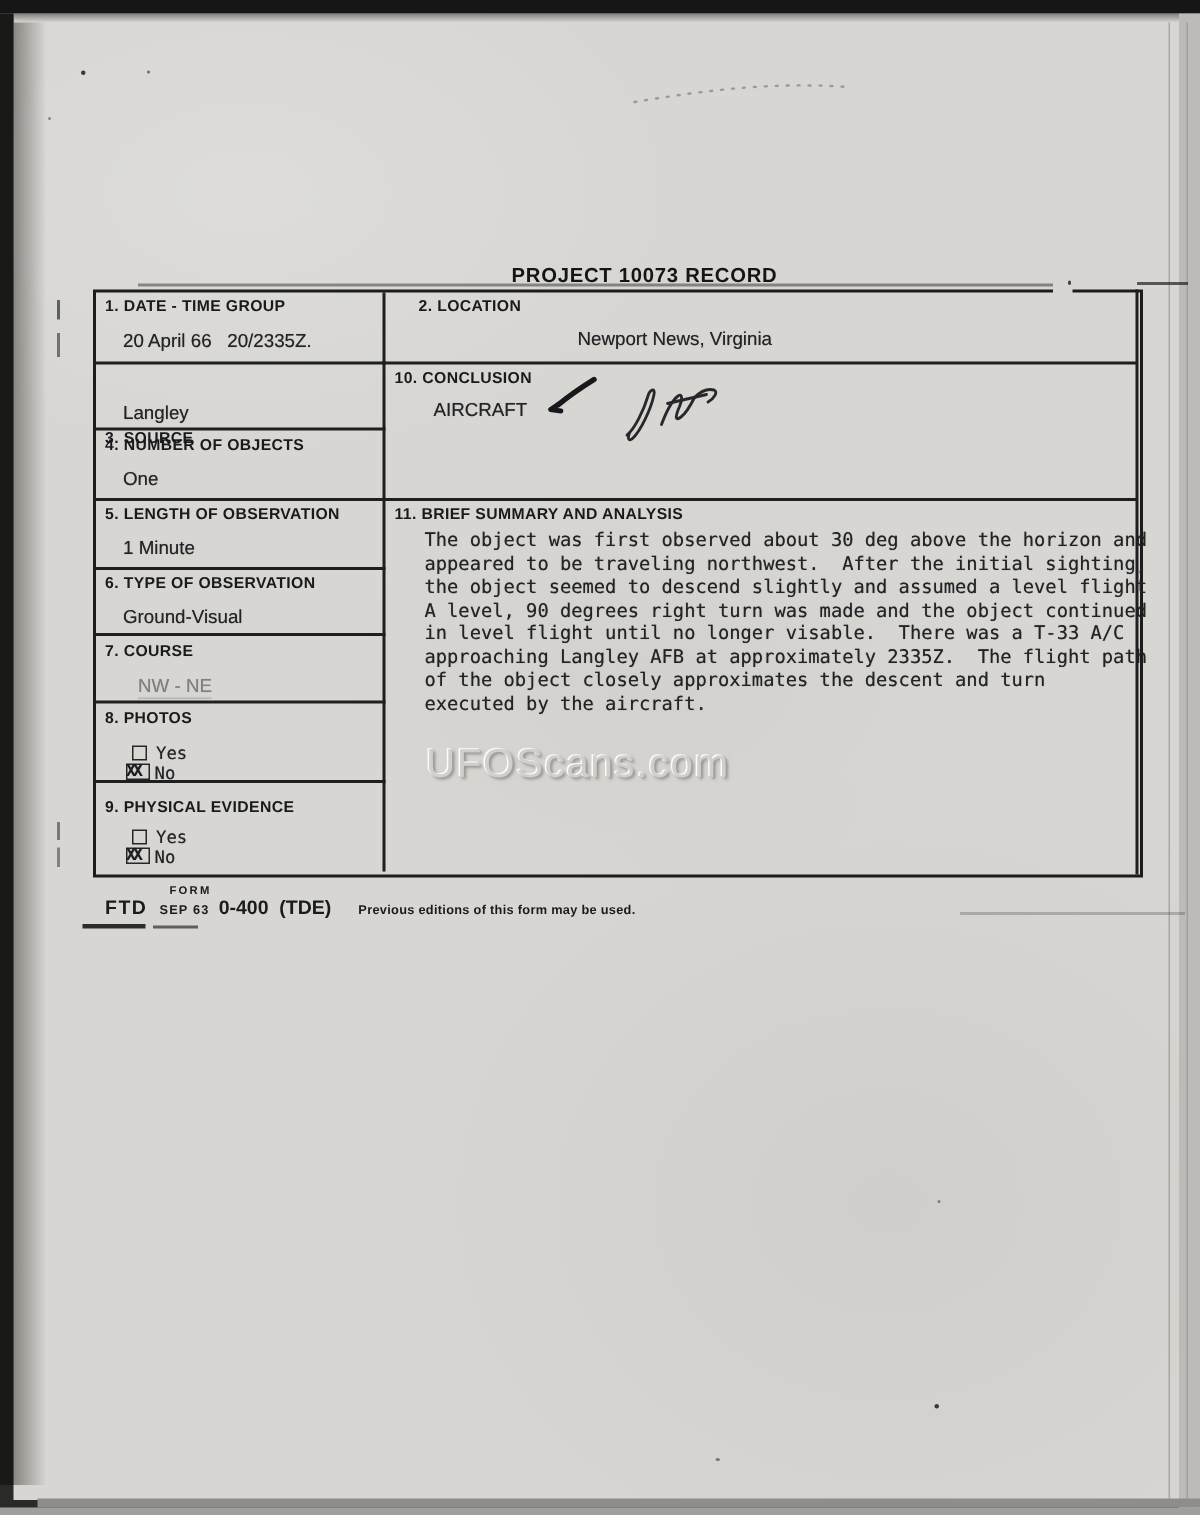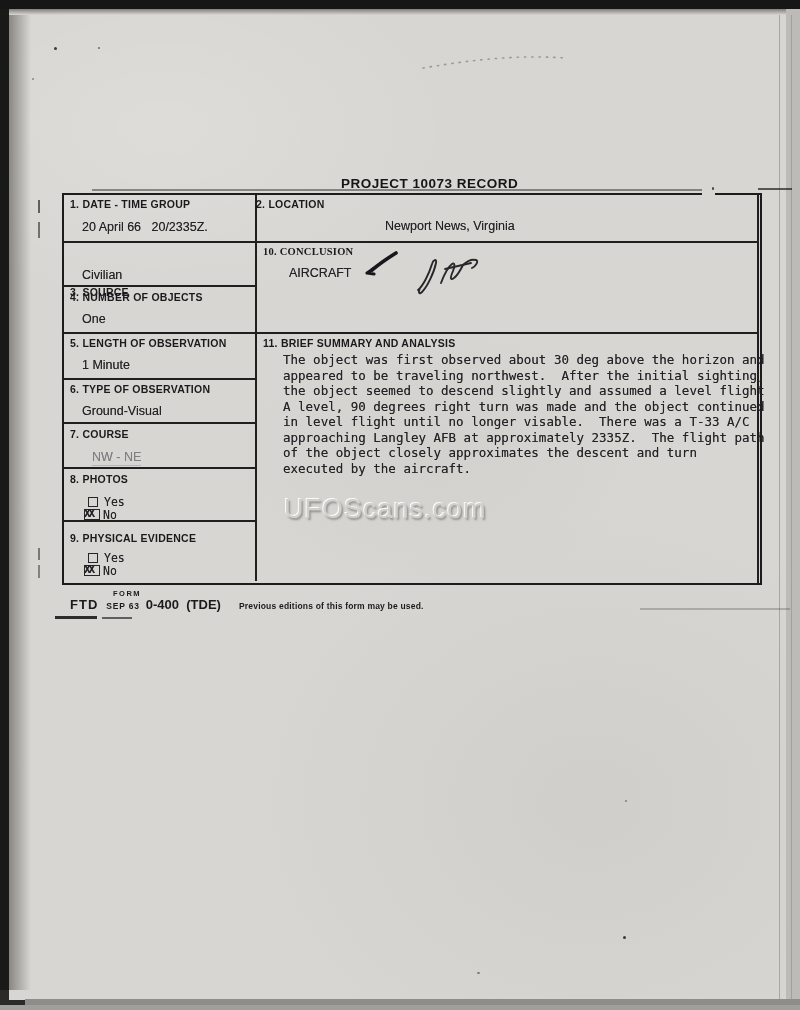--- a/index.html
+++ b/index.html
@@ -94,27 +94,27 @@
   <div class="line" style="left:62px;top:422px;width:195px;height:1.5px;"></div>
   <div class="line" style="left:62px;top:467px;width:195px;height:1.5px;"></div>
   <div class="line" style="left:62px;top:520px;width:195px;height:1.7px;"></div>
 
   <div class="line" style="left:255px;top:241px;width:503px;height:1.7px;"></div>
   <div class="line" style="left:255px;top:332px;width:503px;height:1.7px;"></div>
 
   <div class="label" style="left:70px;top:198px;">1. DATE - TIME GROUP</div>
   <div class="typed" style="left:82px;top:220px;">20 April 66   20/2335Z.</div>
 
-  <div class="label" style="left:256px;top:198px;">2. LOCATION</div>
+  <div class="label" style="left:279px;top:198px;">2. LOCATION</div>
   <div class="typed" style="left:385px;top:219px;">Newport News, Virginia</div>
 
   <div class="label" style="left:70px;top:246px;margin-top:40px;">3. SOURCE</div>
-  <div class="typed" style="left:82px;top:268px;">Civilian</div>
+  <div class="typed" style="left:82px;top:268px;">Langley</div>
 
-  <div class="label" style="left:263px;top:246px;font-family:Liberation Serif, serif;">10. CONCLUSION</div>
+  <div class="label" style="left:263px;top:246px;">10. CONCLUSION</div>
   <div class="typed" style="left:289px;top:266px;">AIRCRAFT</div>
 
   <svg style="left:360px;top:246px;" width="45" height="35" viewBox="0 0 45 35">
     <path d="M36 7 C28 12 18 19 12 24" fill="none" stroke="#18181c" stroke-width="3.6" stroke-linecap="round"></path>
     <path d="M13 23 l-6 4 l7 1" fill="none" stroke="#18181c" stroke-width="3.2" stroke-linecap="round" stroke-linejoin="round"></path>
   </svg>
   <svg style="left:410px;top:250px;" width="75" height="50" viewBox="0 0 75 50">
     <g fill="none" stroke="#1a1a1e" stroke-width="1.9" stroke-linecap="round" opacity=".92">
       <path d="M8 40 C13 36 19 24 22 14 C23 10 27 8 26 13 C24 23 17 37 12 42 C9 45 8 42 10 38"></path>
       <path d="M31 33 C34 25 38 17 42 14 C45 12 45 16 43 21 C40 28 40 31 44 28 C48 25 51 19 53 15"></path>

